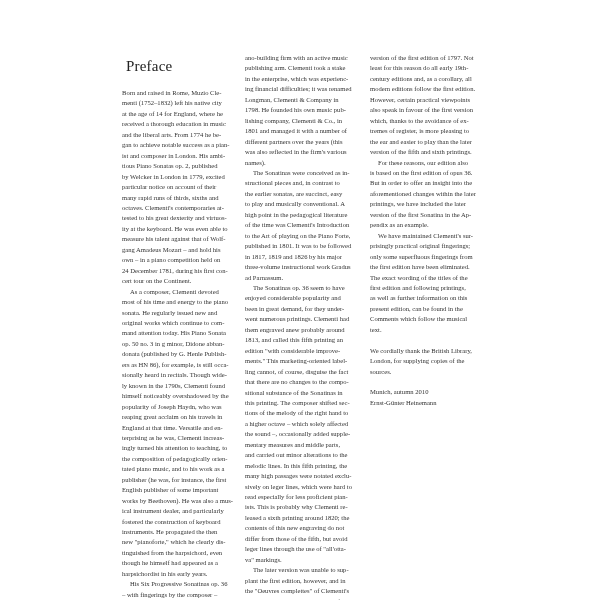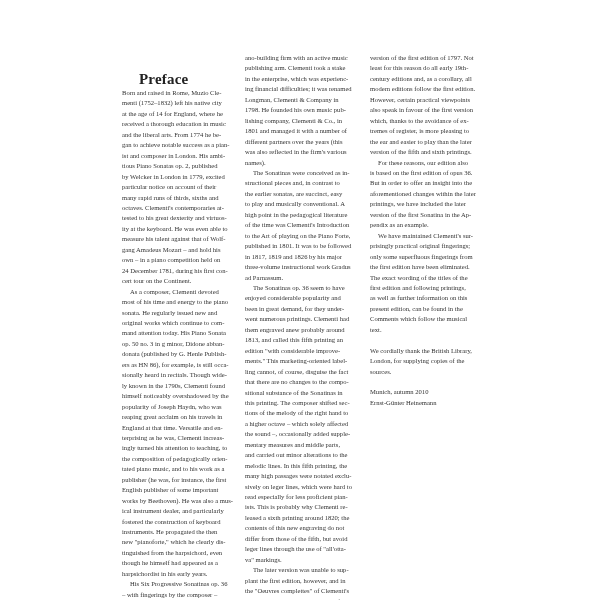--- a/index.html
+++ b/index.html
@@ -1,19 +1,19 @@
 <!DOCTYPE html>
 <html><head>
 <meta charset="utf-8">
 <style>
   html, body { margin:0; padding:0; background:#ffffff; }
   body { width:600px; height:600px; position:relative; overflow:hidden;
          font-family:"Liberation Serif","DejaVu Serif",serif; color:#2a2a2a; }
   .page { position:absolute; left:0; top:0; width:600px; height:600px; background:#fff; }
-  .title { position:absolute; left:122px; top:54px; font-size:15px; color:#222; letter-spacing:0.2px; margin:17px; font-weight:bold; }
+  .title { position:absolute; left:122px; top:54px; font-size:15px; color:#222; letter-spacing:0.2px; margin:4px; font-weight:normal; }
   .col { position:absolute; width:108px; font-size:6.6px; line-height:10.45px; color:#333; }
   .col1 { left:122px; top:88px; }
   .col2 { left:245px; top:53px; }
   .col3 { left:370px; top:53px; }
   .line { display:block; white-space:nowrap; overflow:visible; }
   .ind { padding-left:8px; }
   .gap { display:block; height:10.45px; }
 </style>
 </head>
 <body>

